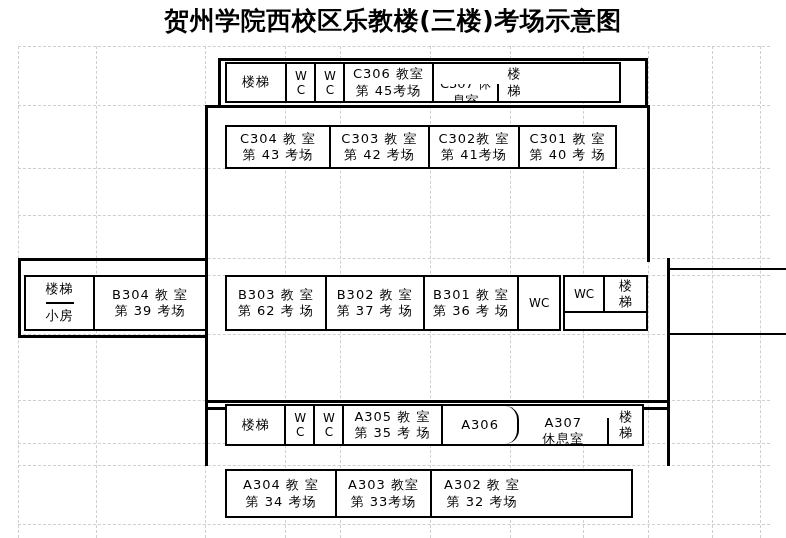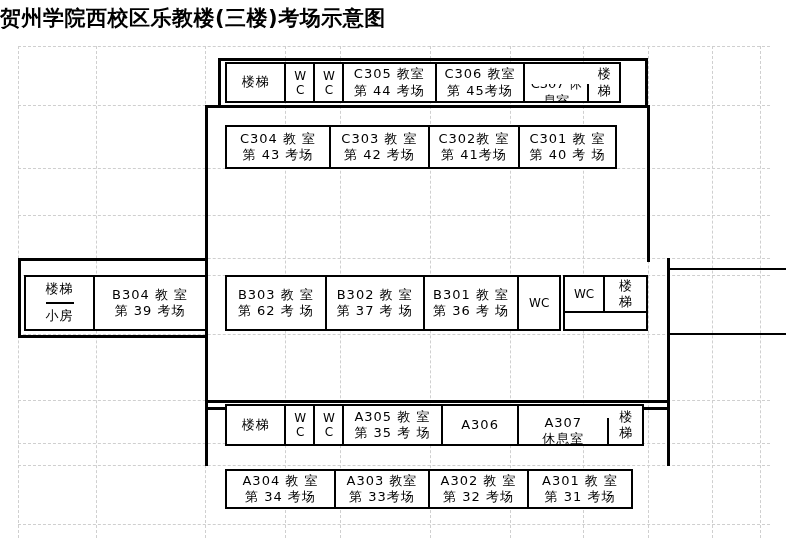--- a/index.html
+++ b/index.html
@@ -14,22 +14,22 @@
     font-family: "Liberation Sans", "DejaVu Sans", sans-serif;
     overflow: hidden;
   }
 
   
   #page-title {
     position: absolute;
     top: 4px;
     left: 0;
     width: 786px;
-    text-align: left;
-    font-size: 21px;
+    text-align: center;
+    font-size: 25px;
     font-weight: bold;
     letter-spacing: 0.5px;
     color: #000;
     font-family: "DejaVu Sans", "Liberation Sans", sans-serif;
   }
 
   
   #grid-underlay {
     position: absolute;
     left: 0; top: 0;
@@ -185,24 +185,20 @@
   <div class="room-row" style="left:225px; top:62px; width:396px; height:41px;">
     <div class="room" style="width:60px;">
       <span class="room-line">楼梯</span>
     </div>
     <div class="room vertical" style="width:29px;">
       <span class="room-line">WC</span>
     </div>
     <div class="room vertical" style="width:29px;">
       <span class="room-line">WC</span>
     </div>
-    <div class="room" style="width:94px;">
-      <span class="room-line">C305 教室</span>
-      <span class="room-line">第 44 考场</span>
-    </div>
     <div class="room" style="width:89px;">
       <span class="room-line">C306 教室</span>
       <span class="room-line">第 45考场</span>
     </div>
     <div class="room" style="width:65px;margin-top:20px;">
       <span class="room-line tight">C307 休</span>
       <span class="room-line tight">息室</span>
     </div>
     <div class="room stacked-label" style="width:30px;">
       <span class="room-line">楼</span>
@@ -281,45 +277,41 @@
     <div class="room vertical" style="width:29px;">
       <span class="room-line">WC</span>
     </div>
     <div class="room vertical" style="width:29px;">
       <span class="room-line">WC</span>
     </div>
     <div class="room" style="width:100px;">
       <span class="room-line">A305 教 室</span>
       <span class="room-line">第 35 考 场</span>
     </div>
-    <div class="room" style="width:77px;">
+    <div class="room" style="width:77px;border-radius:14px;">
       <span class="room-line">A306</span>
     </div>
     <div class="room" style="width:91px;margin-top:12px;">
       <span class="room-line">A307</span>
       <span class="room-line">休息室</span>
     </div>
     <div class="room stacked-label" style="width:33px;">
       <span class="room-line">楼</span>
       <span class="room-line">梯</span>
     </div>
   </div>
 
-  <div class="room-row" style="left:225px; top:469px; width:408px; height:40px;">
+  <div class="room-row" style="left:225px; top:469px; width:408px; height:49px;">
     <div class="room" style="width:110px;">
       <span class="room-line">A304 教 室</span>
       <span class="room-line">第 34 考场</span>
     </div>
     <div class="room" style="width:95px;">
       <span class="room-line">A303 教室</span>
       <span class="room-line">第 33考场</span>
     </div>
     <div class="room" style="width:100px;">
       <span class="room-line">A302 教 室</span>
       <span class="room-line">第 32 考场</span>
     </div>
-    <div class="room" style="width:103px;">
-      <span class="room-line">A301 教 室</span>
-      <span class="room-line">第 31 考场</span>
-    </div>
   </div>
 
 </div>
 
 </body></html>

